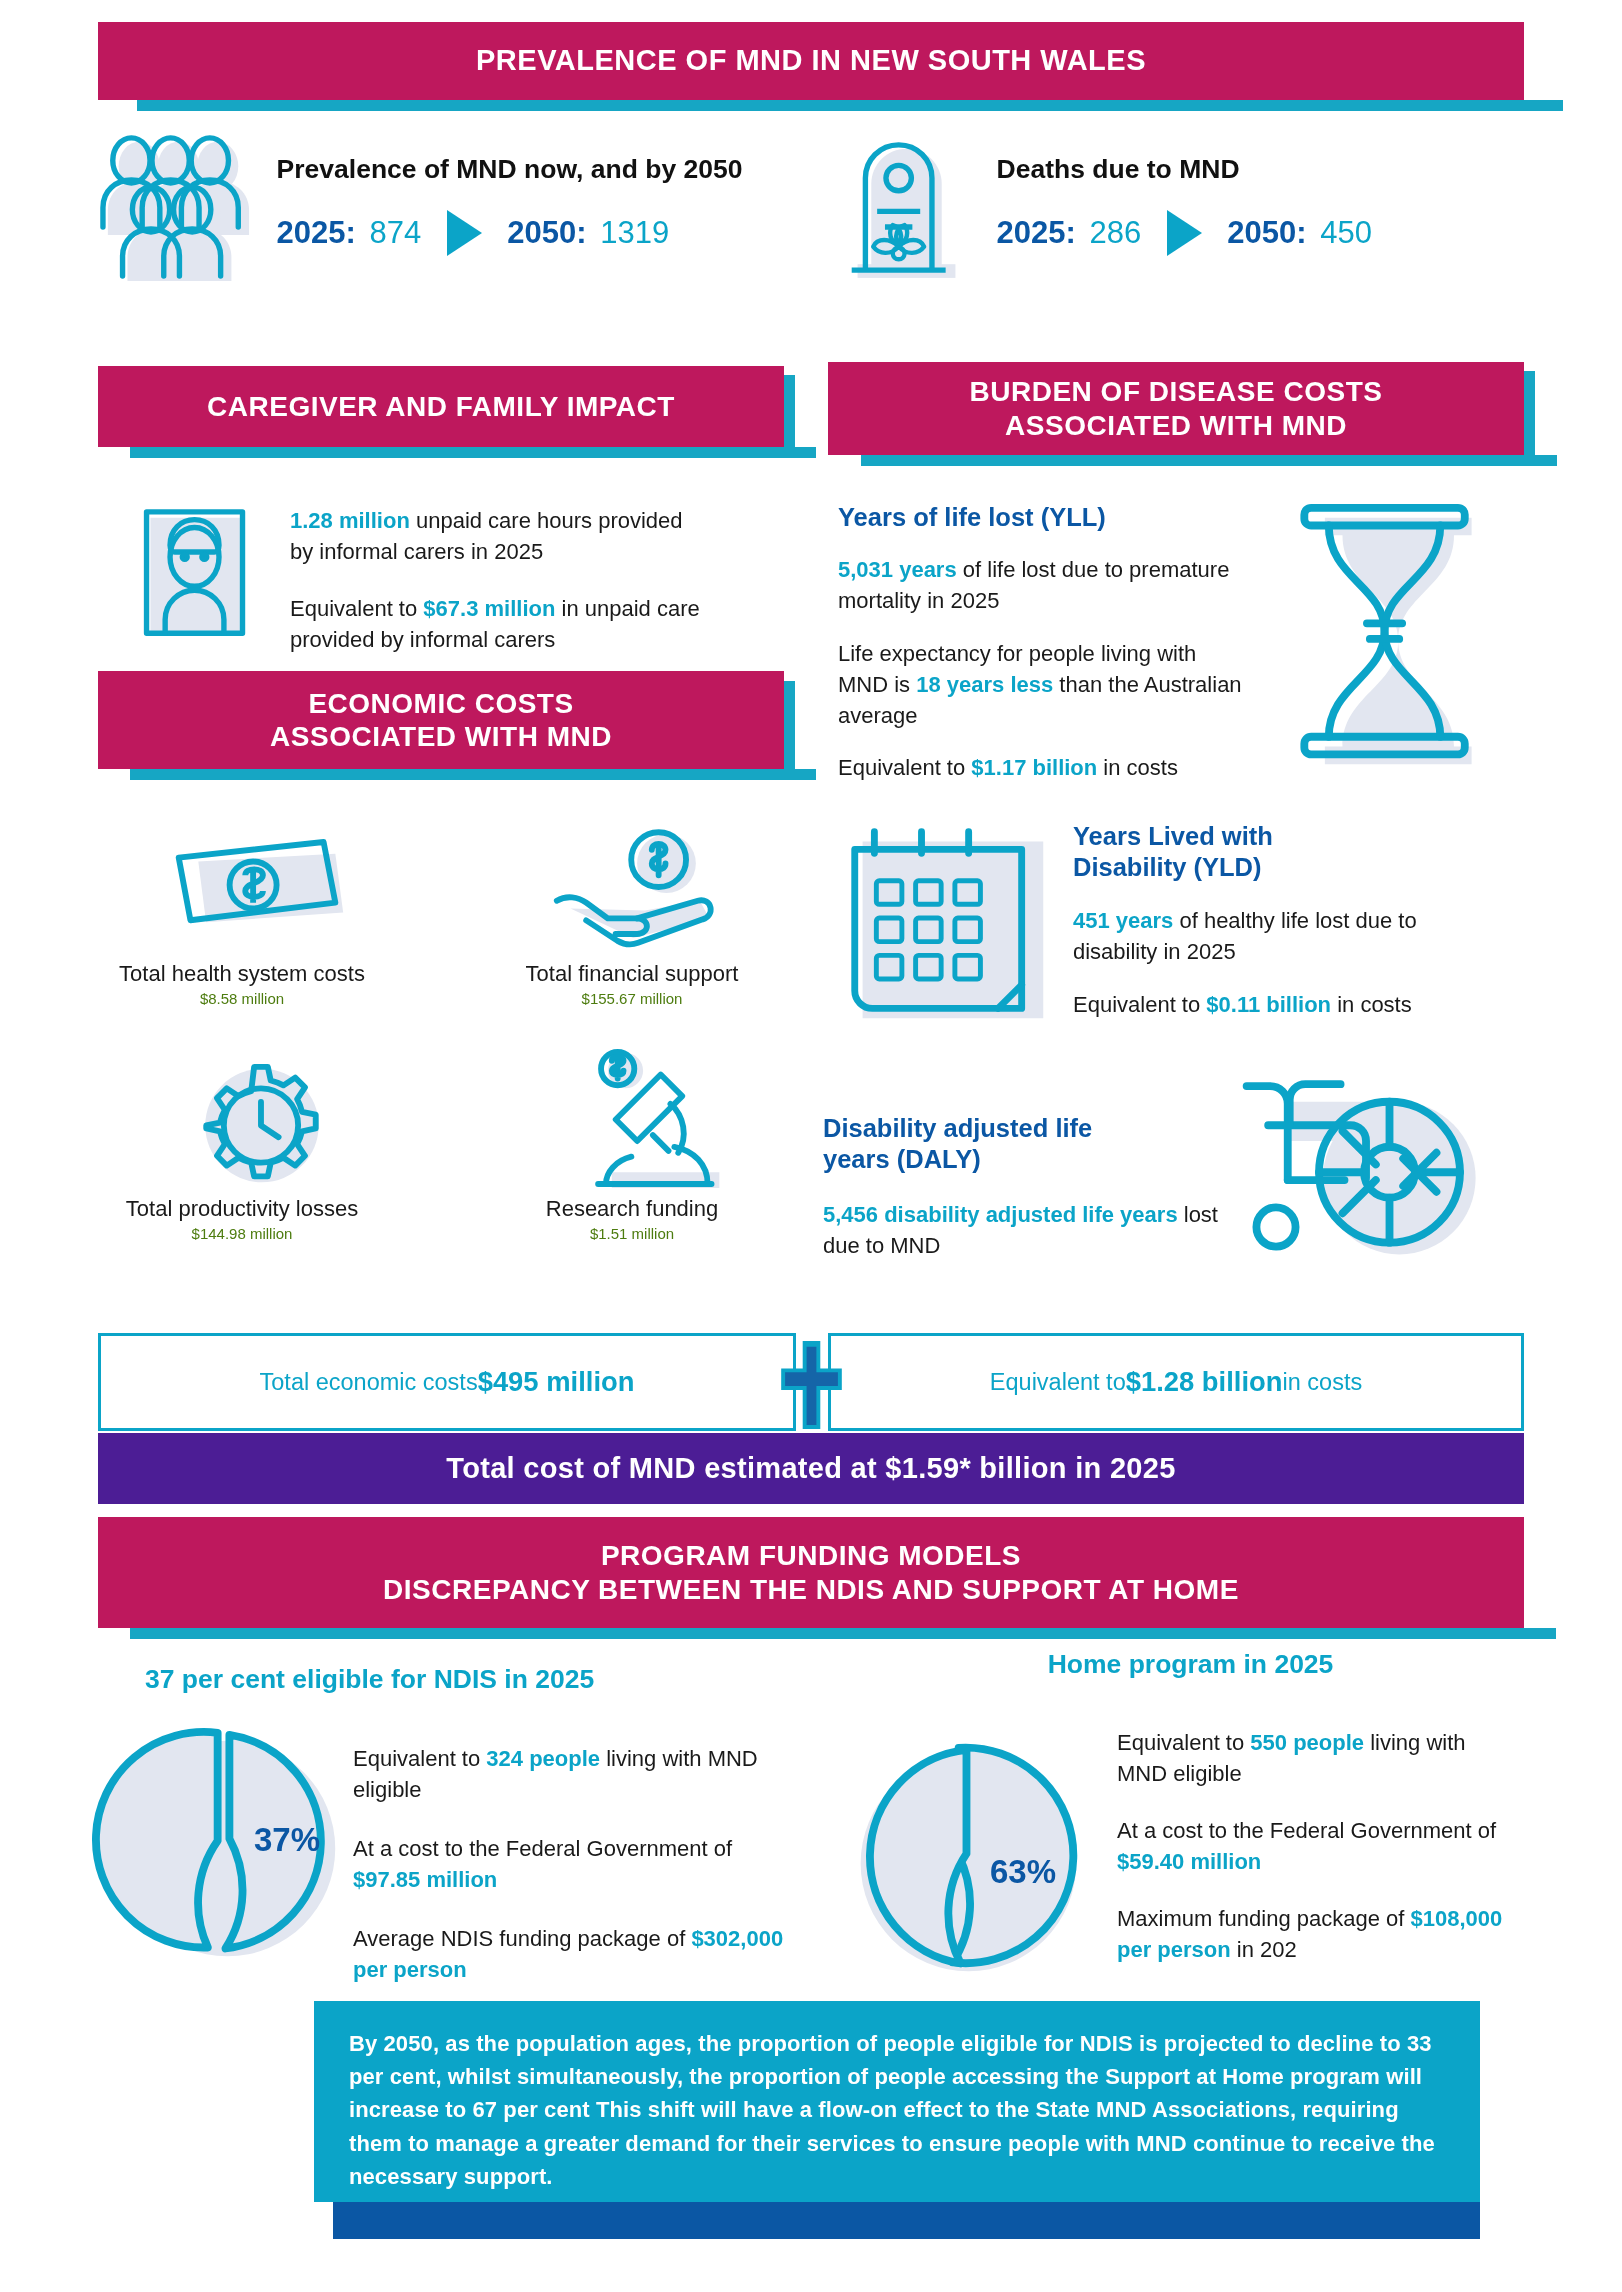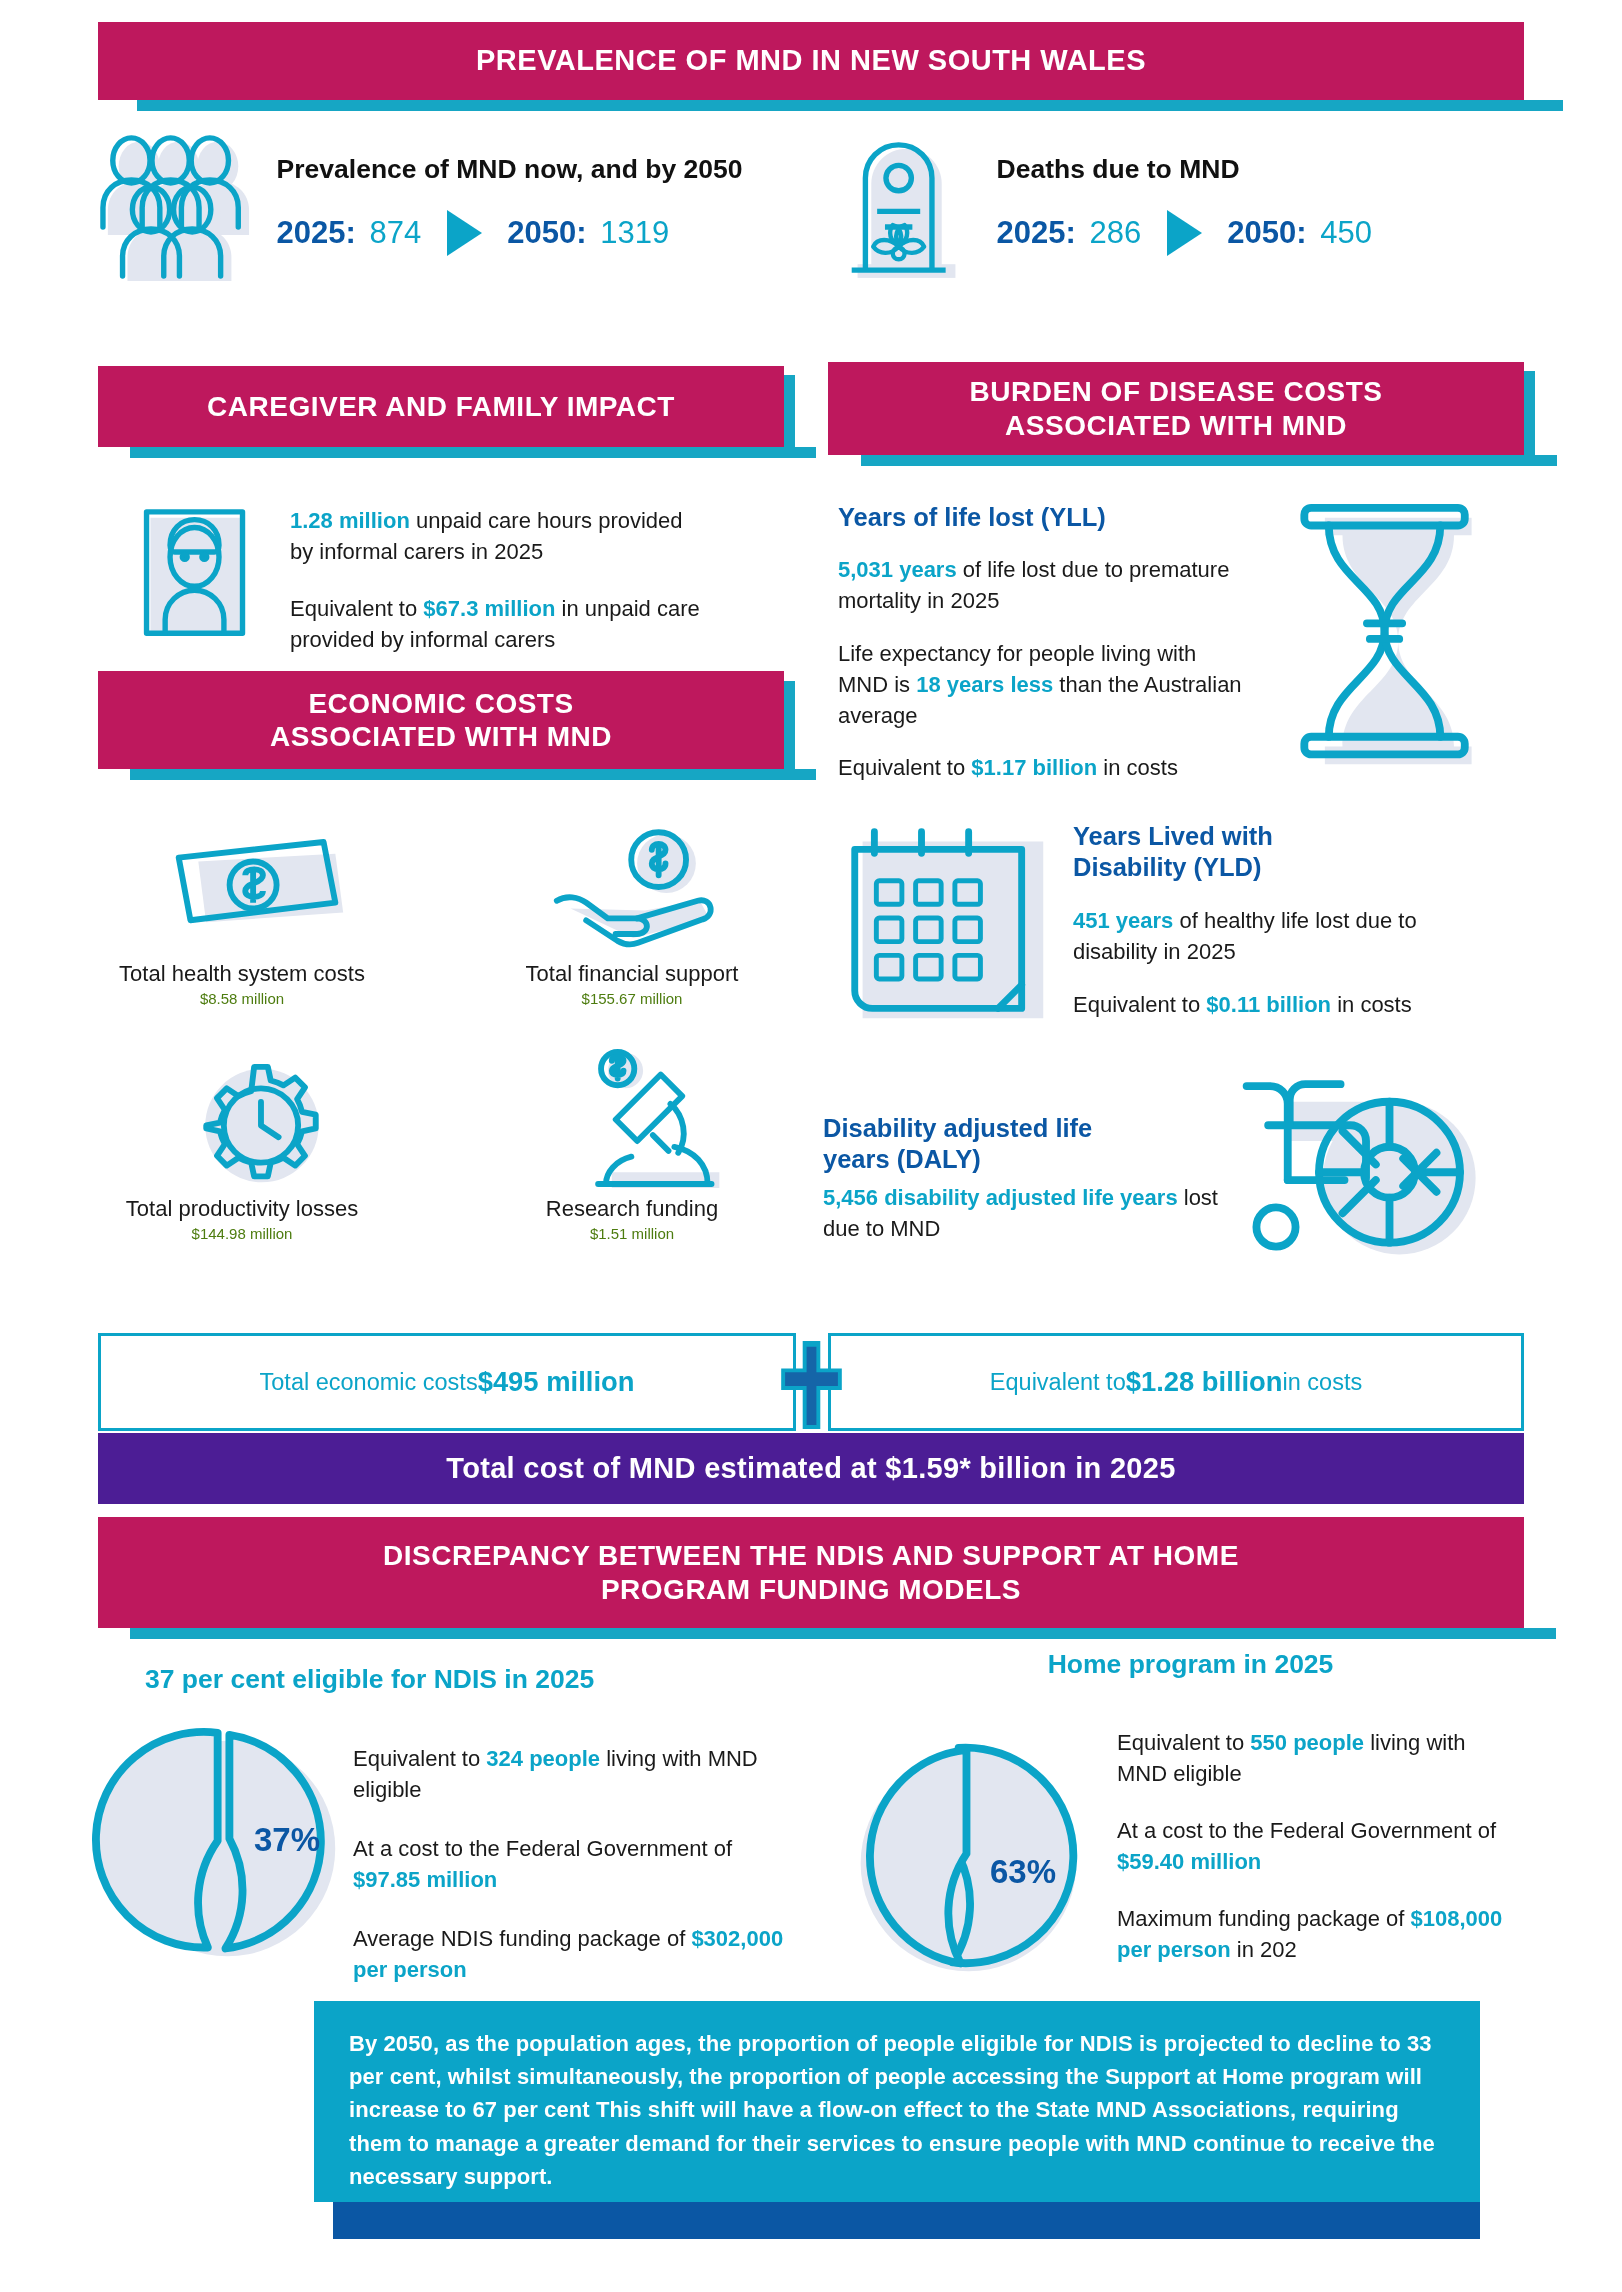--- a/index.html
+++ b/index.html
@@ -69,21 +69,21 @@
   
   #yll { position: absolute; left: 838px; top: 502px; width: 412px; }
   #yll .para { margin-top: 21px; }
 
   
   #yld { position: absolute; left: 1073px; top: 821px; width: 392px; }
   #yld .para { margin-top: 21.6px; }
 
   
   #daly { position: absolute; left: 823px; top: 1113px; width: 421px; }
-  #daly .para { margin-top: 7px; }
+  #daly .para { margin-top: 24px; }
 
   
   .cost-cell { position: absolute; text-align: center; width: 304px; }
   .cost-cap { font-size: 22px; color: #1a1a1a; line-height: 1.35; }
   .cost-val { font-size: 15px; color: #4d7c0f; line-height: 1.35; }
 
   
   .outline-bar {
     position: absolute; border: 3.9px solid #0BA4C8; background: #fff;
     display: flex; align-items: center; justify-content: center;
@@ -448,22 +448,22 @@
       <span class="norm"> in costs</span>
   </div>
 
   <div id="teal-bar">
     <span>Total cost of MND estimated at $1.59* billion in 2025</span>
   </div>
 
   <div class="banner-shadow" id="discrepancy-shadow"></div>
   <div class="banner" id="discrepancy-banner">
     <div>
+      <div>PROGRAM FUNDING MODELS</div>
       <div>DISCREPANCY BETWEEN THE NDIS AND SUPPORT AT HOME</div>
-      <div>PROGRAM FUNDING MODELS</div>
     </div>
   </div>
 
   <div class="pie-title" id="pie-title-left">37 per cent eligible for NDIS in 2025</div>
 
   <span class="pie-wrap" style="left:102px; top:1725px;">
     <svg width="245" height="245" viewBox="0 0 250 250">
       <g fill="#E2E6F0">
         <circle cx="128" cy="126" r="110"></circle>
       </g>

